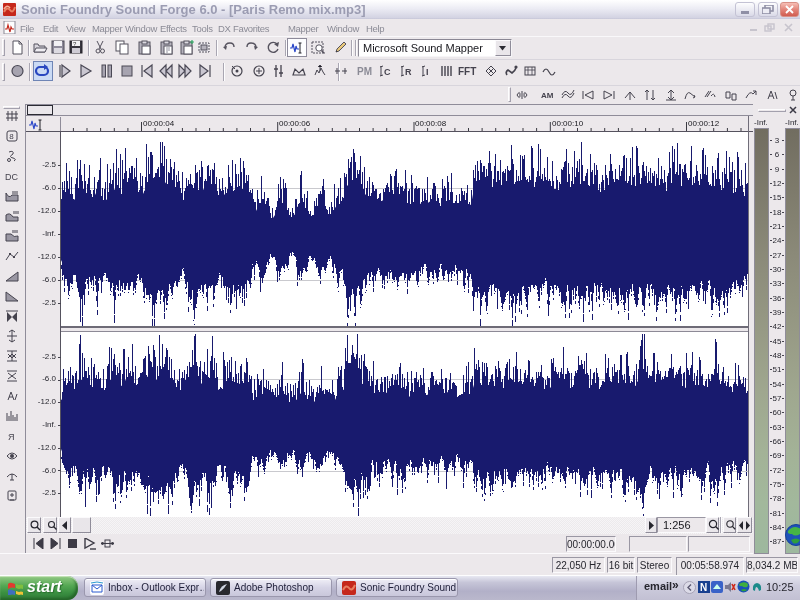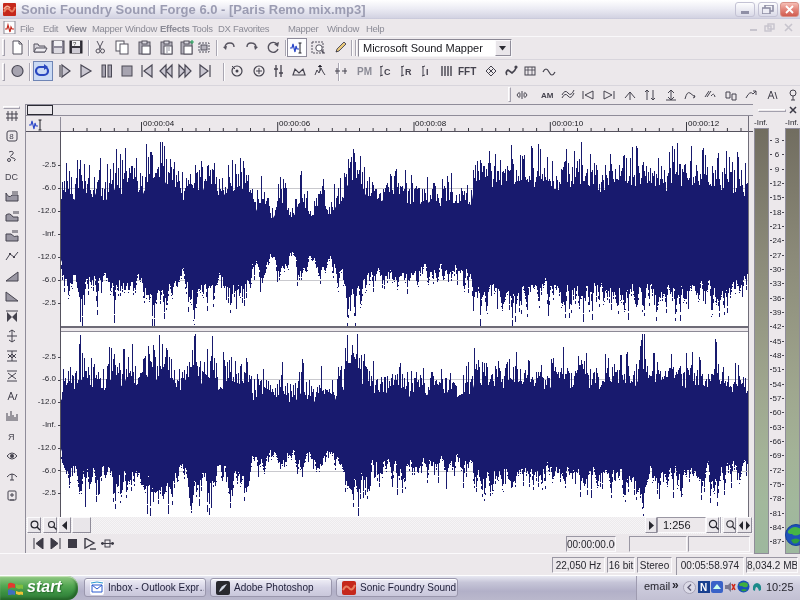--- a/index.html
+++ b/index.html
@@ -28,24 +28,24 @@
 <svg class="abs" style="left:785px;top:5px" width="9" height="9" viewBox="0 0 9 9">
     <path d="M1 1 L8 8 M8 1 L1 8" stroke="#ffffff" stroke-width="1.8"></path>
   </svg>
 <div class="abs" style="left:0;top:19px;width:800px;height:17px;background:#ece8eb"></div>
 <svg class="abs" style="left:3px;top:21px" width="13" height="13" viewBox="0 0 13 13">
     <rect x="1" y="0" width="11" height="13" fill="#fdfdfd" stroke="#8a8794"></rect>
     <path d="M2 8 L4 8 5 4 7 11 8 6 9 8 11 8" stroke="#c5281c" stroke-width="1.2" fill="none"></path>
   </svg>
 <div class="t" style="left:20px;top:23px;font-size:9.5px;color:#8b8b96;font-weight:normal;letter-spacing:-0.3px">File</div>
 <div class="t" style="left:43px;top:23px;font-size:9.5px;color:#8b8b96;font-weight:normal;letter-spacing:-0.3px">Edit</div>
-<div class="t" style="left:66px;top:23px;font-size:9.5px;color:#8b8b96;font-weight:bold;letter-spacing:-0.3px">View</div>
+<div class="t" style="left:66px;top:23px;font-size:9.5px;color:#8b8b96;font-weight:normal;letter-spacing:-0.3px">View</div>
 <div class="t" style="left:92px;top:23px;font-size:9.5px;color:#8b8b96;font-weight:normal;letter-spacing:-0.3px">Mapper</div>
 <div class="t" style="left:125px;top:23px;font-size:9.5px;color:#8b8b96;font-weight:normal;letter-spacing:-0.3px">Window</div>
-<div class="t" style="left:160px;top:23px;font-size:9.5px;color:#8b8b96;font-weight:bold;letter-spacing:-0.3px">Effects</div>
+<div class="t" style="left:160px;top:23px;font-size:9.5px;color:#8b8b96;font-weight:normal;letter-spacing:-0.3px">Effects</div>
 <div class="t" style="left:192px;top:23px;font-size:9.5px;color:#8b8b96;font-weight:normal;letter-spacing:-0.3px">Tools</div>
 <div class="t" style="left:218px;top:23px;font-size:9.5px;color:#8b8b96;font-weight:normal;letter-spacing:-0.3px">DX&nbsp;Favorites</div>
 <div class="t" style="left:288px;top:23px;font-size:9.5px;color:#8b8b96;font-weight:normal;letter-spacing:-0.3px">Mapper</div>
 <div class="t" style="left:327px;top:23px;font-size:9.5px;color:#8b8b96;font-weight:normal;letter-spacing:-0.3px">Window</div>
 <div class="t" style="left:366px;top:23px;font-size:9.5px;color:#8b8b96;font-weight:normal;letter-spacing:-0.3px">Help</div>
 <svg class="abs" style="left:748px;top:23px" width="48" height="10" viewBox="0 0 48 10">
     <rect x="2" y="6" width="7" height="2" fill="#c7c4cd"></rect>
     <rect x="20" y="1" width="6" height="5" fill="none" stroke="#c7c4cd" stroke-width="1.4"></rect>
     <rect x="17" y="3" width="6" height="5" fill="none" stroke="#c7c4cd" stroke-width="1.4"></rect>
     <path d="M37 1 L44 8 M44 1 L37 8" stroke="#c7c4cd" stroke-width="1.6"></path>
@@ -652,21 +652,21 @@
     <path d="M3 11 Q5 4 11 3 Q8 8 5 10 Z" fill="#cfd4e2"></path>
   </svg>
 <div class="t" style="left:234px;top:582px;font-size:10px;color:#1e1e38;font-weight:normal;max-width:96px;overflow:hidden">Adobe Photoshop</div>
 <div class="abs" style="left:336px;top:578px;width:122px;height:19px;border-radius:3px;border:1px solid #9a97ad;background:linear-gradient(#f0eff7,#d6d4e6 50%,#c9c7db);box-shadow:inset 0 1px 0 #fff"></div>
 <svg class="abs" style="left:342px;top:581px" width="14" height="14" viewBox="0 0 14 14">
     <rect x="0" y="0" width="14" height="14" rx="2" fill="#c5281c"></rect>
     <path d="M1 9 Q4 3 7 7 Q10 11 13 4" stroke="#e87f62" stroke-width="2" fill="none"></path>
   </svg>
 <div class="t" style="left:360px;top:582px;font-size:10px;color:#1e1e38;font-weight:normal;max-width:96px;overflow:hidden">Sonic Foundry Sound …</div>
 <div class="abs" style="left:636px;top:576px;width:164px;height:24px;background:linear-gradient(#e3e3ee,#cdccdd 40%,#c2c0d3);border-left:1px solid #9e9bb0"></div>
-<div class="t" style="left:644px;top:580px;font-size:11px;color:#26262e;font-weight:normal;">email</div>
+<div class="t" style="left:644px;top:580px;font-size:11px;color:#26262e;font-weight:bold;">email</div>
 <div class="t" style="left:672px;top:578px;font-size:12px;color:#26262e;font-weight:bold;">»</div>
 <svg class="abs" style="left:683px;top:581px" width="13" height="13" viewBox="0 0 13 13">
     <circle cx="6.5" cy="6.5" r="6" fill="#dcdbe8" stroke="#a5a2b5"></circle>
     <path d="M8 3.5 L5 6.5 L8 9.5" fill="none" stroke="#5a5870" stroke-width="1.4"></path>
   </svg>
 <svg class="abs" style="left:698px;top:581px" width="12" height="12" viewBox="0 0 12 12">
     <rect x="0" y="0" width="12" height="12" fill="#173f8f"></rect>
     <text x="2" y="10" font-size="10" fill="#fff" font-weight="bold">N</text>
   </svg>
 <svg class="abs" style="left:711px;top:581px" width="12" height="12" viewBox="0 0 12 12">

